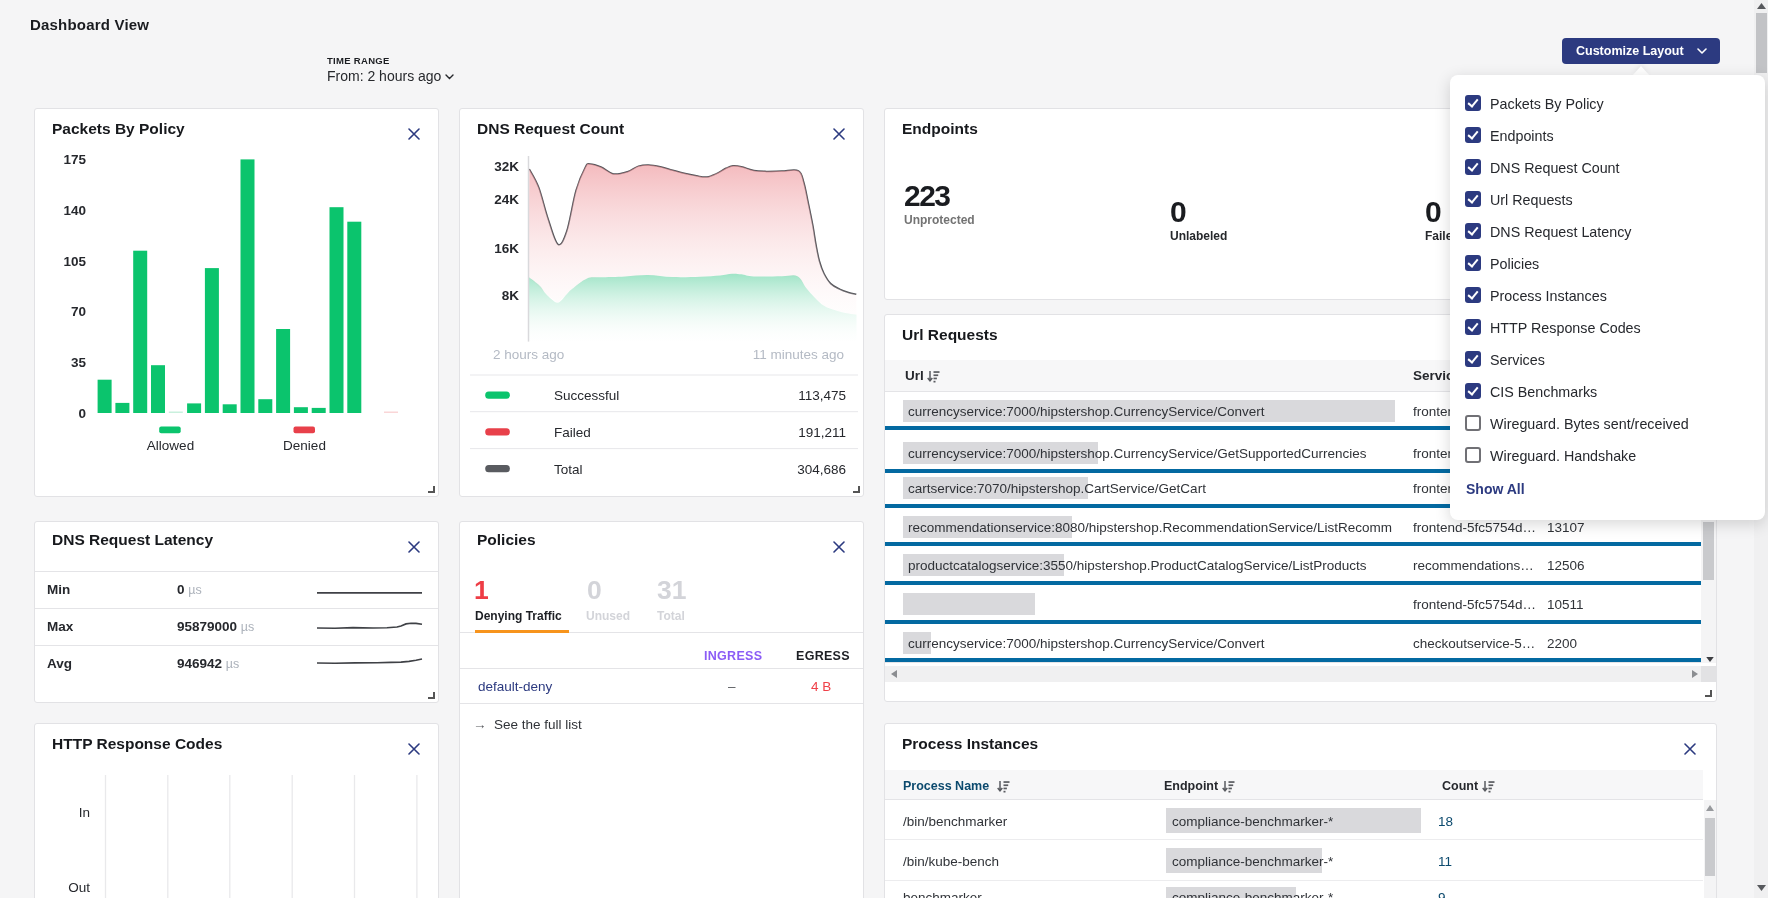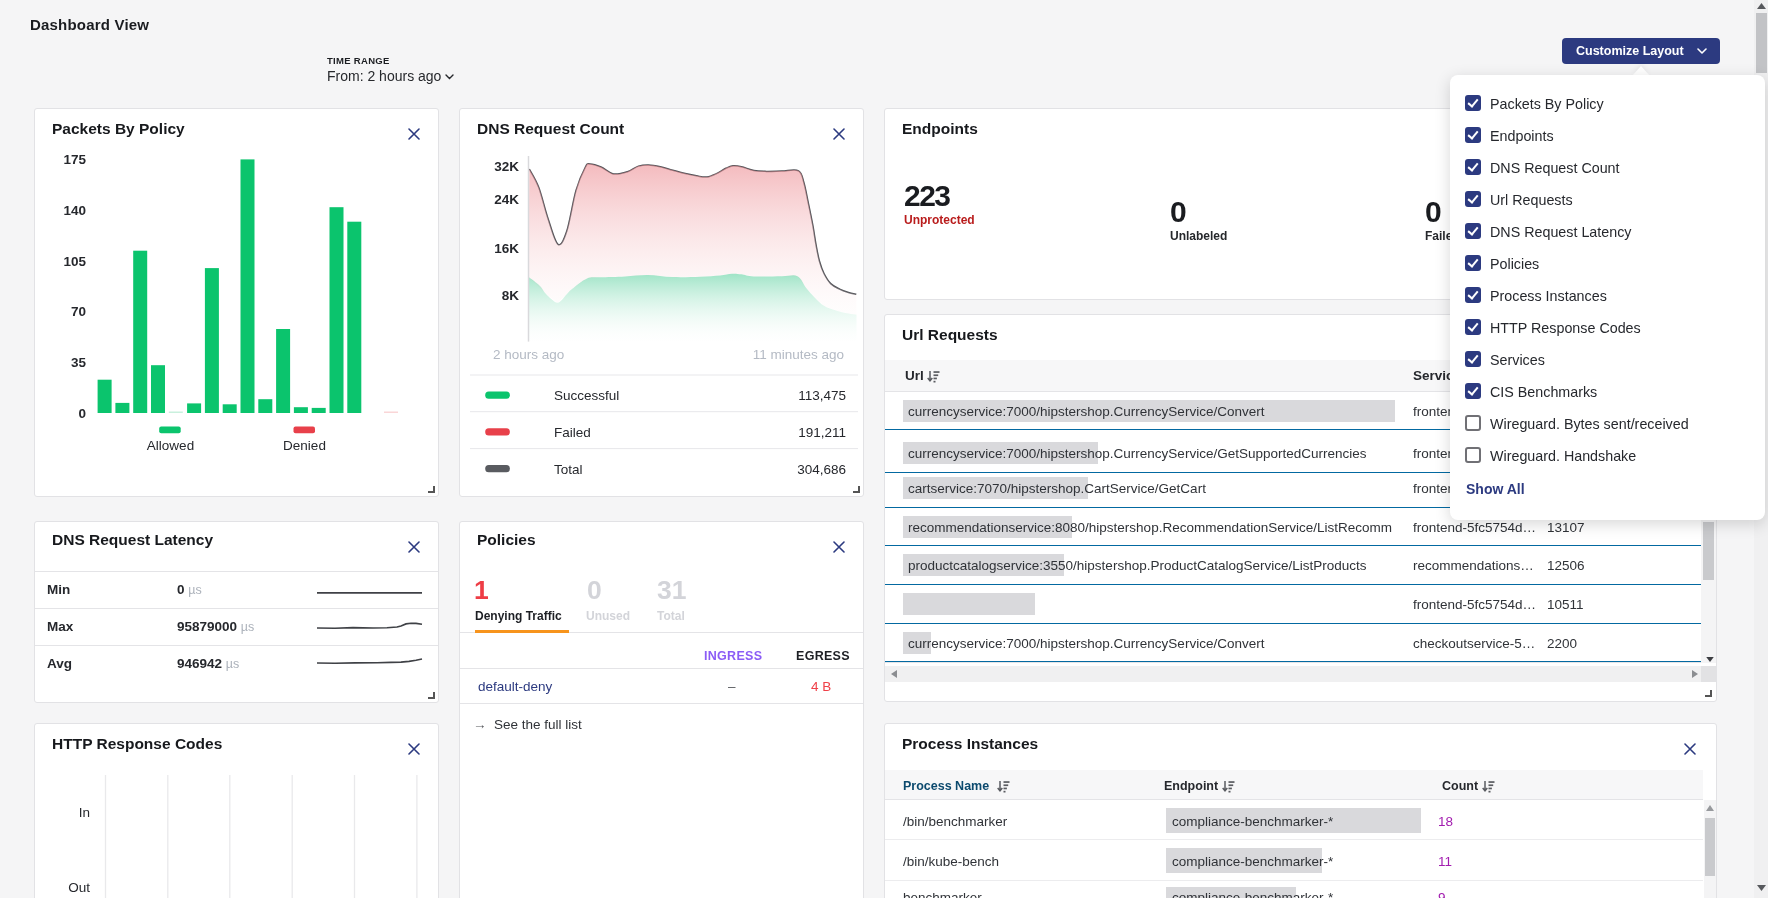--- a/index.html
+++ b/index.html
@@ -4,30 +4,30 @@
 <style>
 * { margin:0; padding:0; box-sizing:border-box; }
 html,body { width:1768px; height:898px; overflow:hidden; }
 body { font-family:"Liberation Sans", sans-serif; background:#f5f5f6; position:relative; }
 .page { position:absolute; left:0; top:0; width:1768px; height:898px; overflow:hidden; }
 .card { position:absolute; background:#fff; border:1px solid #e2e2e5; border-radius:3px; }
 .ctitle { position:absolute; left:17px; top:11px; font-size:15.5px; font-weight:bold; color:#17191d; letter-spacing:0; }
 .closex { position:absolute; width:12px; height:12px; }
 .closex svg { display:block; }
 .rsz { position:absolute; right:3px; bottom:3px; width:7px; height:7px; border-right:2px solid #555; border-bottom:2px solid #555; }
-.urow { position:absolute; left:0; width:816px; height:38.7px; border-bottom:1px solid #0369a1; }
+.urow { position:absolute; left:0; width:816px; height:38.7px; border-bottom:4px solid #0369a1; }
 .uhl { position:absolute; top:8px; height:22px; background:#d9d9dc; }
 .utxt { position:absolute; left:23px; top:12px; width:487px; font-size:13.5px; color:#303338; white-space:nowrap; overflow:hidden; }
 .usvc { position:absolute; left:528px; top:12px; width:124px; font-size:13.5px; color:#303338; white-space:nowrap; overflow:hidden; text-overflow:ellipsis; }
 .ucnt { position:absolute; left:662px; top:12px; font-size:13.5px; color:#303338; }
 .prow { position:absolute; left:0; width:818px; height:43.5px; border-bottom:1px solid #ececee; }
 .pname { position:absolute; left:18px; top:14px; font-size:13.5px; color:#303338; }
 .phl { position:absolute; left:281px; top:8px; height:25px; background:#d9d9dc; }
 .ptxt { position:absolute; left:287px; top:14px; font-size:13.5px; color:#303338; white-space:nowrap; }
-.pcnt { position:absolute; left:553px; top:14px; font-size:13.5px; color:#a21caf; }
+.pcnt { position:absolute; left:553px; top:14px; font-size:13.5px; color:#0c4a6e; }
 .ddi { position:absolute; left:15px; height:16px; }
 .cbc { position:absolute; left:0; top:0; width:16px; height:16px; background:#2c3a80; border-radius:3px; }
 .cbc::after { content:""; position:absolute; left:5px; top:1.5px; width:4px; height:8px; border:solid #fff; border-width:0 2px 2px 0; transform:rotate(40deg); }
 .cbu { position:absolute; left:0; top:0; width:16px; height:16px; background:#fff; border:2px solid #707075; border-radius:3px; }
 .ddl { position:absolute; left:25px; top:1px; font-size:14.3px; color:#26282d; white-space:nowrap; }
 </style>
 </head>
 <body>
 <div class="page">
 
@@ -141,21 +141,21 @@
         </g>
       </g>
     </svg>
     <div class="rsz"></div>
   </div>
 
   <div class="card" style="left:884px;top:108px;width:833px;height:192px;">
     <div class="ctitle">Endpoints</div>
     <div style="position:absolute;left:19px;top:72px;">
       <div style="font-size:30px;line-height:30px;letter-spacing:-1.5px;font-weight:bold;color:#1a1c20;">223</div>
-      <div style="font-size:12px;font-weight:bold;color:#b91c1c;margin-top:2px;">Unprotected</div>
+      <div style="font-size:12px;font-weight:bold;color:#737373;margin-top:2px;">Unprotected</div>
     </div>
     <div style="position:absolute;left:285px;top:88px;">
       <div style="font-size:30px;line-height:30px;letter-spacing:-1.5px;font-weight:bold;color:#1a1c20;">0</div>
       <div style="font-size:12px;font-weight:bold;color:#26282c;margin-top:2px;">Unlabeled</div>
     </div>
     <div style="position:absolute;left:540px;top:88px;">
       <div style="font-size:30px;line-height:30px;letter-spacing:-1.5px;font-weight:bold;color:#1a1c20;">0</div>
       <div style="font-size:12px;font-weight:bold;color:#26282c;margin-top:2px;">Failed</div>
     </div>
   </div>

